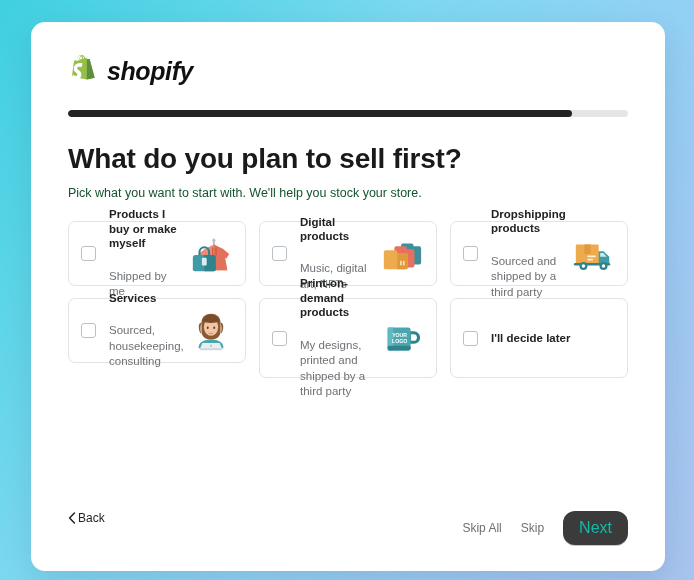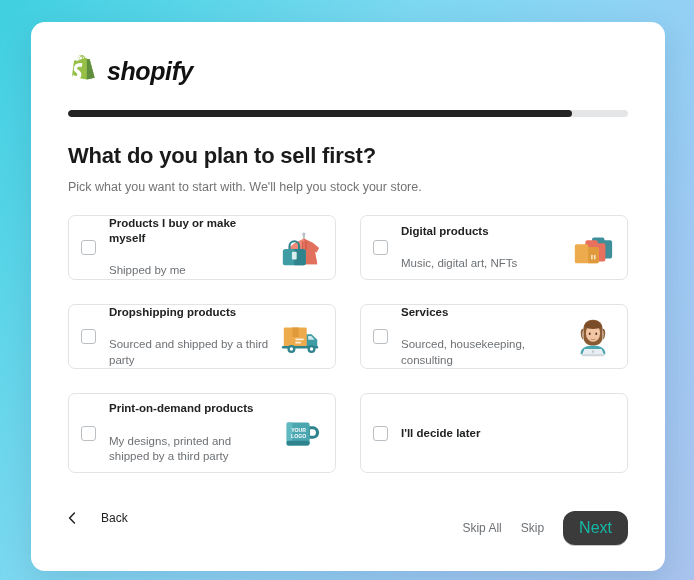--- a/index.html
+++ b/index.html
@@ -72,39 +72,38 @@
   }
   .progress-fill {
     height: 100%;
     background: #232323;
     border-radius: 4px;
   }
 
   
   .page-title {
     margin-top: 26px;
-    font-size: 22px;
+    font-size: 28px;
     font-weight: bold;
     color: #1a1a1a;
     letter-spacing: -0.2px;
   }
   .page-sub {
     margin-top: 11px;
     font-size: 12.5px;
-    color: #737373;
+    color: #14532d;
   }
 
   
   .option-grid {
     margin-top: 21px;
     display: grid;
-    grid-template-columns: 1fr 1fr;
+    grid-template-columns: 1fr 1fr 1fr;
     column-gap: 13px;
     row-gap: 12px;
-    gap: 24px;
   }
 
   .option-card {
     position: relative;
     border: 1px solid #e3e3e3;
     border-radius: 7px;
     background: #fff;
     height: 65px;
     display: flex;
     align-items: center;
@@ -153,21 +152,21 @@
     left: 37px;
     right: 37px;
     bottom: 26px;
     display: flex;
     align-items: center;
     justify-content: space-between;
   }
   .back-link {
     display: flex;
     align-items: center;
-    gap: 25px;
+    gap: 2px;
     font-size: 12px;
     color: #202223;
     cursor: pointer;
   }
   .chev { width: 8px; height: 12px; display: block; }
 
   .footer-right {
     display: flex;
     align-items: center;
     gap: 19px;

